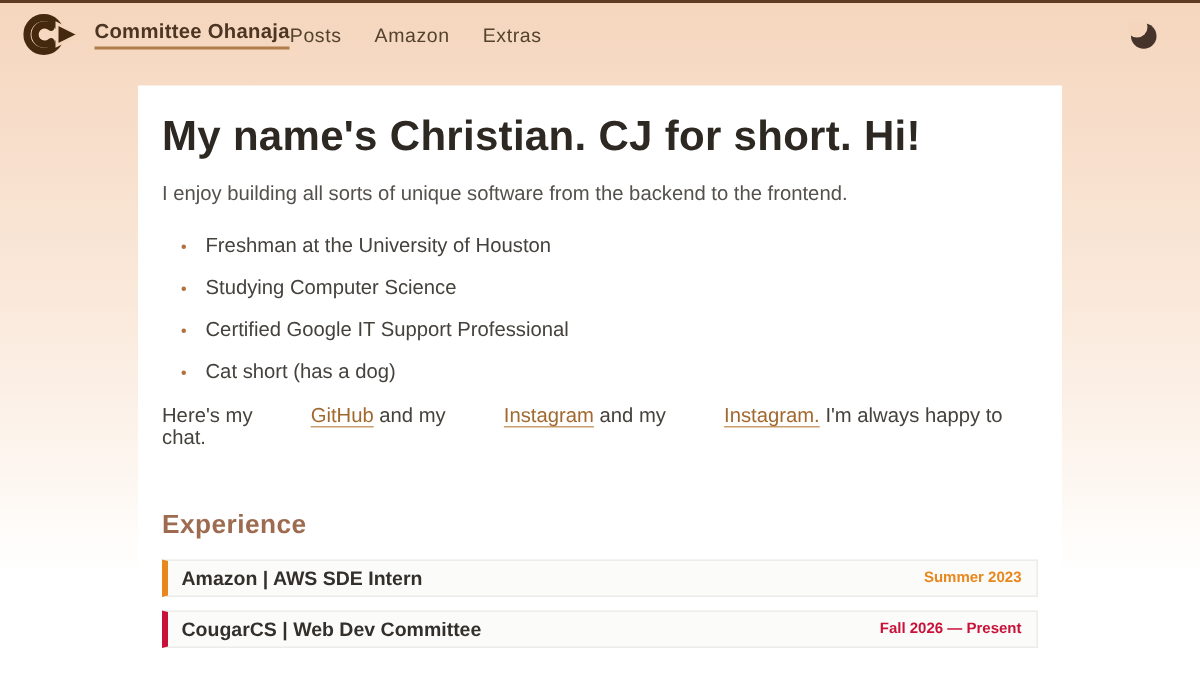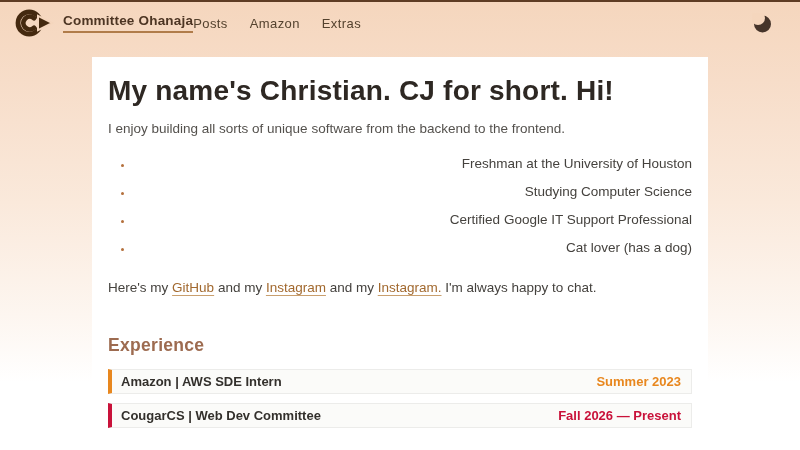--- a/index.html
+++ b/index.html
@@ -58,55 +58,56 @@
   }
   h1 {
     margin: 2px 0 14px;
     font-size: 28px;
     line-height: 1.15;
     color: #2e2823;
     letter-spacing: 0.2px;
   }
   .intro { margin: 0 0 20px; font-size: 13.5px; color: #54514d; }
 
-  ul.facts { margin: 0 0 25px; padding-left: 26px; text-align: right; }
+  ul.facts { margin: 0 0 14px; padding-left: 26px; }
   ul.facts li {
     margin-bottom: 13px;
     font-size: 13.5px;
     color: #45423e;
     padding-left: 3px;
   }
   ul.facts li::marker { color: #b4703c; font-size: 11px; }
 
   .contact { margin: 0; font-size: 13.5px; color: #45423e; }
   .contact a {
     color: #a2692f;
     text-decoration: underline;
     text-decoration-color: #c99f6e;
     text-underline-offset: 3px;
+    margin-left: 35px;
   }
 
   h2.exp-title {
     margin: 40px 0 13px;
     font-size: 17.5px;
     color: #9d6b50;
     letter-spacing: 0.3px;
   }
   .job-row {
     display: flex;
     justify-content: space-between;
     align-items: center;
     background: #fbfbf9;
     border: 1px solid #ececea;
     border-left: 4px solid #888;
     padding: 4px 10px 4px 9px;
     margin-bottom: 9px;
   }
   .job-role { font-size: 13px; font-weight: bold; color: #33302c; }
-  .job-period { font-size: 13px; font-weight: bold; }
+  .job-period { font-size: 10px; font-weight: bold; }
 </style>
 </head>
 <body>
 
 <div class="top-accent"></div>
 
 <header>
   <a class="logo" href="#">
     <svg width="40" height="32" viewBox="0 0 50 40" aria-hidden="true">
       <circle cx="19" cy="20" r="14" fill="none" stroke="#44290f" stroke-width="6"></circle>
@@ -128,21 +129,21 @@
   </button>
 </header>
 
 <main class="card">
   <h1>My name's Christian. CJ for short. Hi!</h1>
   <p class="intro">I enjoy building all sorts of unique software from the backend to the frontend.</p>
   <ul class="facts" id="facts">
       <li>Freshman at the University of Houston</li>
       <li>Studying Computer Science</li>
       <li>Certified Google IT Support Professional</li>
-      <li>Cat lover (has a dog)</li>
+      <li>Cat short (has a dog)</li>
     </ul>
   <p class="contact" id="contact"><span>Here's my </span><a href="#">GitHub</a><span> and my </span><a href="#">Instagram</a><span> and my </span><a href="#">Instagram.</a><span> I'm always happy to chat.</span></p>
 
   <h2 class="exp-title">Experience</h2>
   <div id="jobs">
       <div class="job-row" style="border-left-color: rgb(232, 135, 30);">
         <span class="job-role">Amazon | AWS SDE Intern</span>
         <span class="job-period" style="color: rgb(232, 135, 30);">Summer 2023</span>
       </div>
       <div class="job-row" style="border-left-color: rgb(201, 18, 58);">

